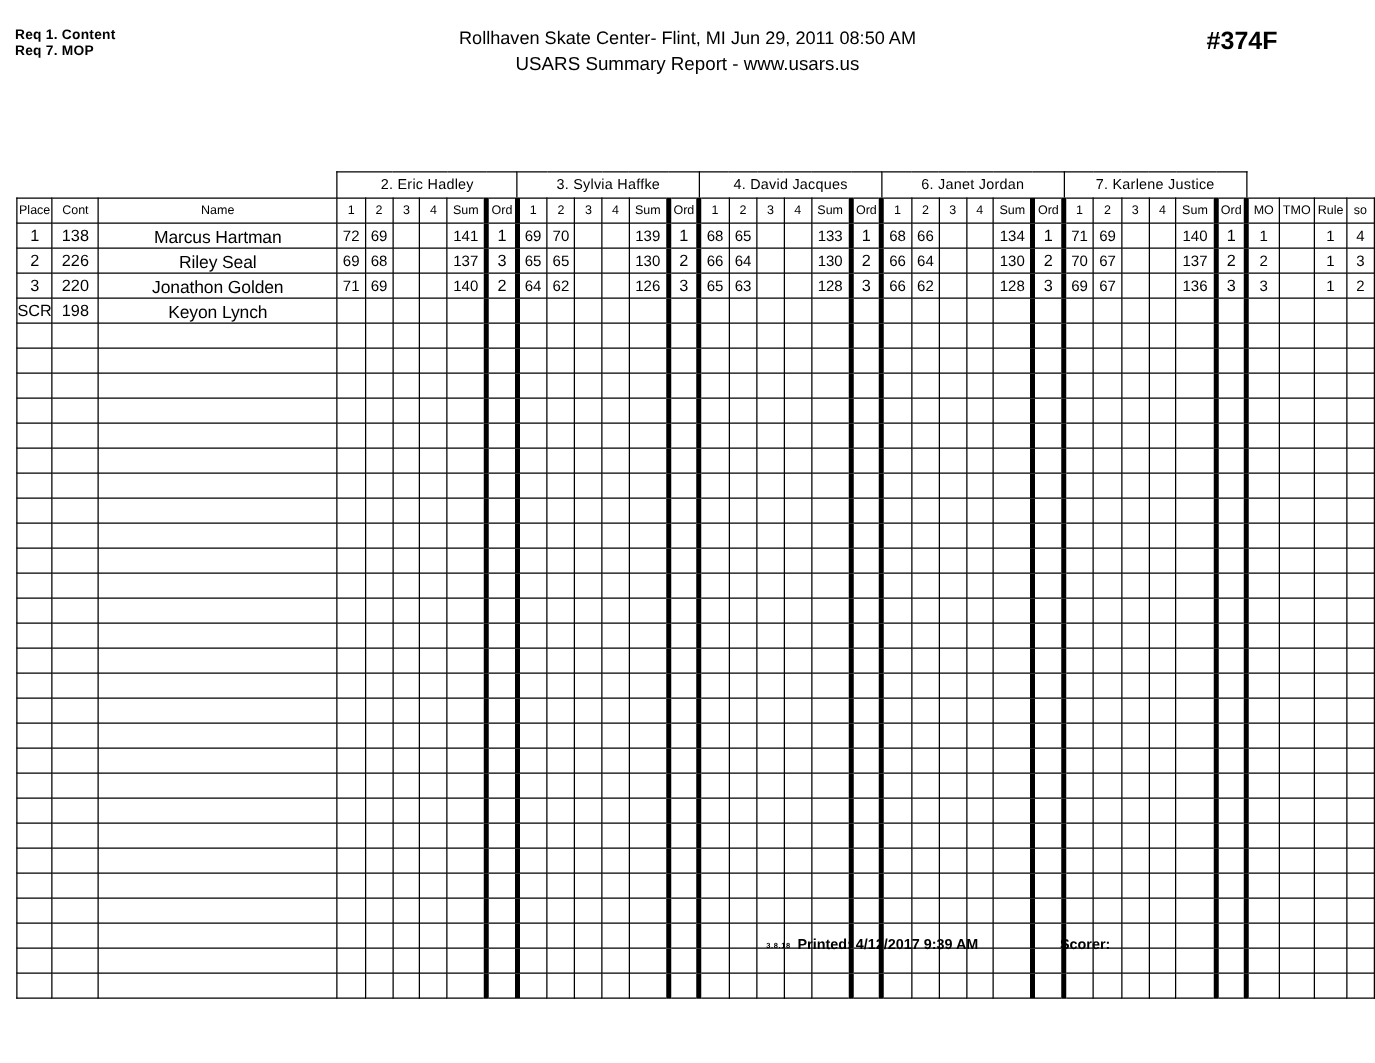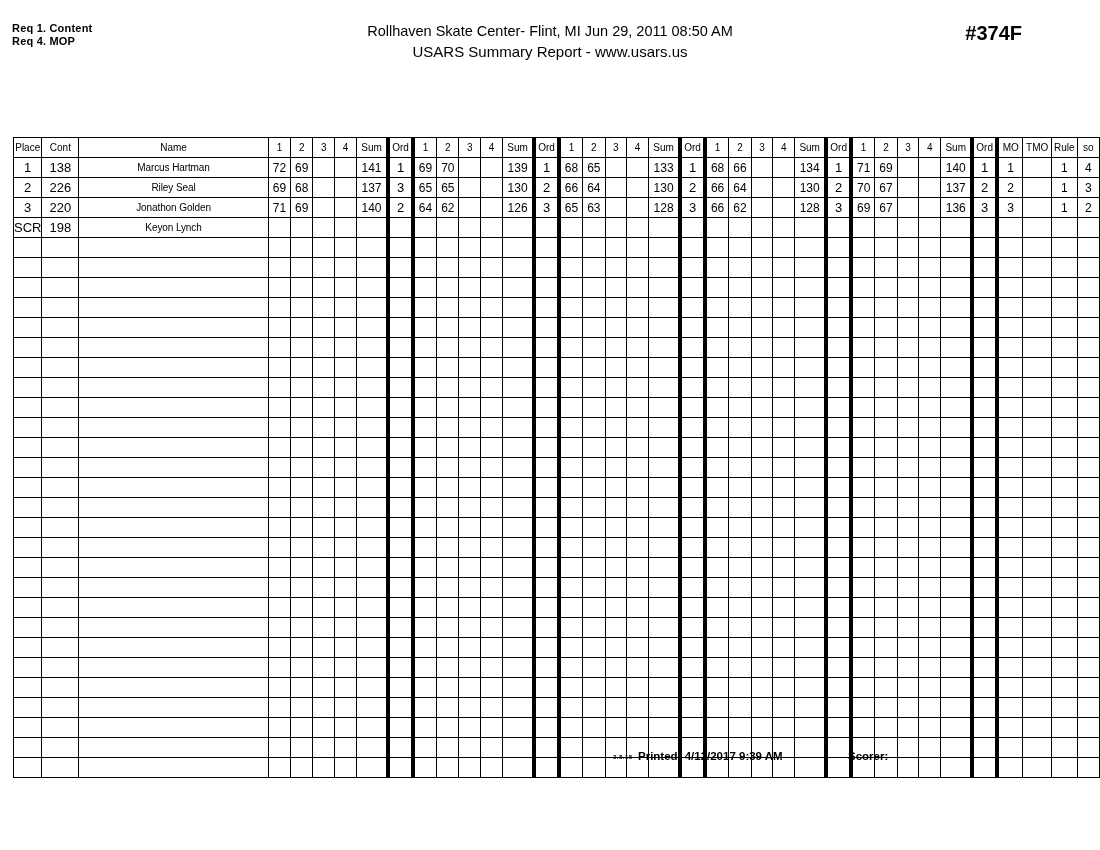--- a/index.html
+++ b/index.html
@@ -136,21 +136,21 @@
   .c-mo   { width: 24px; }
   .c-tmo  { width: 28px; }
   .c-rule { width: 25px; }
   .c-so   { width: 22px; }
 
   
   tr.data-row td { font-size: 12px; }
   tr.data-row .c-place,
   tr.data-row .c-cont { font-weight: bold; font-size: 13px; }
   tr.data-row .c-cont { text-align: right; padding-right: 4px; }
-  tr.data-row .c-name { font-weight: bold; font-size: 10px; letter-spacing: -0.1px; }
+  tr.data-row .c-name { font-weight: bold; font-size: 14px; letter-spacing: -0.1px; }
   tr.data-row .c-s,
   tr.data-row .c-sum { text-align: right; padding-right: 3px; }
   tr.data-row .c-ord { font-weight: bold; font-size: 13px; }
   tr.data-row .c-mo,
   tr.data-row .c-tmo,
   tr.data-row .c-rule,
   tr.data-row .c-so { text-align: right; padding-right: 4px; }
 
   
   #footer {
@@ -181,33 +181,42 @@
     top: 0px;
     font-size: 11.5px;
     font-weight: bold;
   }
 </style>
 </head>
 <body>
 
 <div id="req-notes">
   <div>Req 1. Content</div>
-  <div>Req 4. MOP</div>
+  <div>Req 7. MOP</div>
 </div>
 
 <div id="title-block">
   <div class="t2">Rollhaven Skate Center- Flint, MI  Jun 29, 2011  08:50 AM</div>
   <div class="t4">USARS Summary Report - www.usars.us</div>
 </div>
 
 <div id="event-number">#374F</div>
 
 <table id="sheet">
   <tbody>
 
+  <tr class="judge-band">
+        <td class="jb-blank" colspan="3"></td>
+        <td class="judge-name" colspan="6">2.  Eric Hadley</td>
+        <td class="judge-name" colspan="6">3.  Sylvia  Haffke</td>
+        <td class="judge-name" colspan="6">4.  David Jacques</td>
+        <td class="judge-name" colspan="6">6.  Janet Jordan</td>
+        <td class="judge-name" colspan="6">7.  Karlene  Justice</td>
+        <td class="jb-tail" colspan="4"></td>
+      </tr>
       <tr class="col-head">
         <td class="c-place">Place</td>
         <td class="c-cont">Cont</td>
         <td class="c-name">Name</td>
         <td class="c-s">1</td>
         <td class="c-s">2</td>
         <td class="c-s">3</td>
         <td class="c-s">4</td>
         <td class="c-sum">Sum</td>
         <td class="c-ord">Ord</td>

